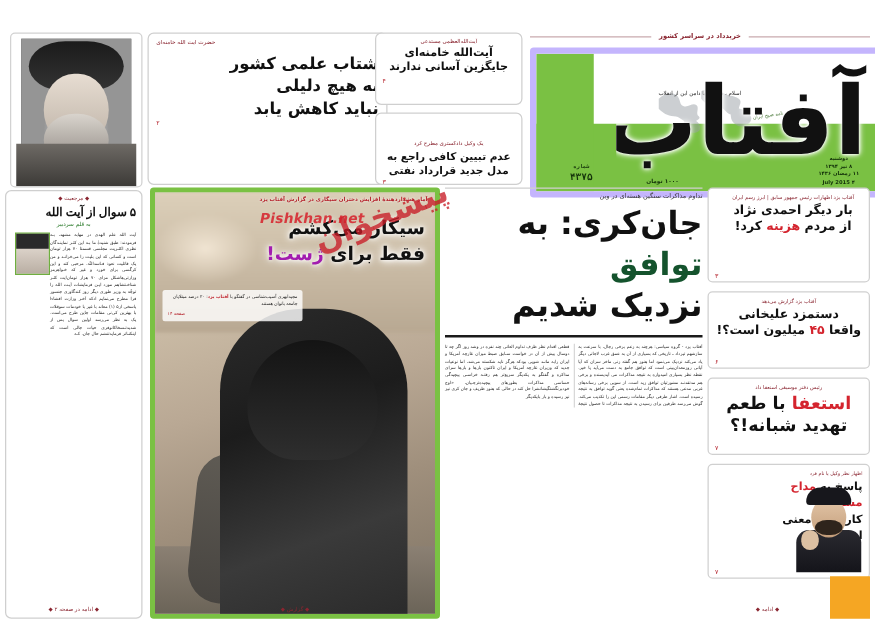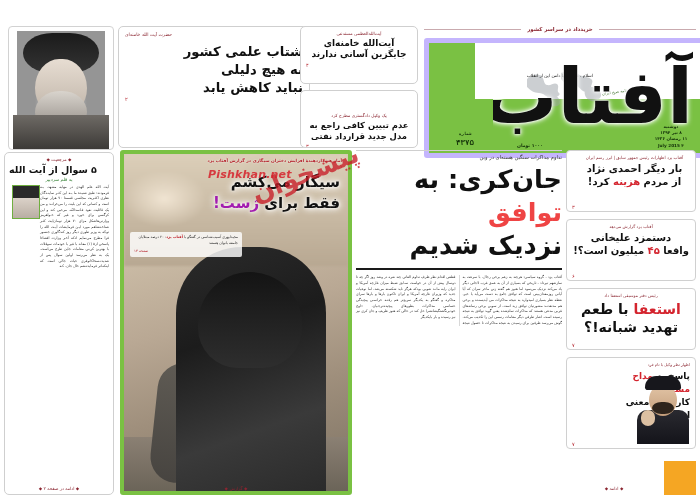--- a/index.html
+++ b/index.html
@@ -113,21 +113,21 @@
   }
   #masthead .pages{
     position:absolute;left:88px;bottom:5px;font-size:4.6px;color:#14320a;font-weight:bold;
   }
   #masthead .issue{font-size:7.5px;letter-spacing:.5px;}
 
   
   #leftcol{left:4px;top:152px;width:110px;height:343px;padding:4px 4px 0;}
   #leftcol .dots{font-size:4.4px;color:#8a2530;text-align:center;letter-spacing:1px;}
   #leftcol h2{
-    margin:2px 0 2px;font-size:9.5px;text-align:left;font-weight:bold;color:#111;
+    margin:2px 0 2px;font-size:9.5px;text-align:right;font-weight:bold;color:#111;font-family:Liberation Serif, serif;
   }
   #leftcol .sub{font-size:4.6px;color:#2f7d2f;text-align:center;margin-bottom:3px;}
   #leftcol .mug{
     float:left;width:26px;height:32px;margin:0 0 2px 3px;border:1px solid #6fae3f;
     background:linear-gradient(#efe7df,#b9aea3);
   }
   #leftcol .mug .h{display:block;width:100%;height:12px;background:#2a2a2a;}
   #leftcol .bodytext{
     font-size:3.5px;line-height:1.62;text-align:justify;color:#2a2a2a;
     column-count:1;
@@ -205,39 +205,39 @@
   
   #mainstory{position:absolute;left:356px;top:150px;width:206px;height:345px;}
   #mainstory .topline{height:1px;background:#cfcfcf;margin-bottom:3px;}
   #mainstory .kick{
     font-size:5.2px;color:#3a3a3a;text-align:right;margin-bottom:3px;letter-spacing:.2px;
   }
   #mainstory h1{
     margin:0 0 6px;font-size:25.5px;font-weight:bold;text-align:right;
     line-height:1.3;color:#111;letter-spacing:-.5px;
   }
-  #mainstory h1 .red{color:#ef4444;}
+  #mainstory h1 .red{color:#14532d;}
   #mainstory .rule{height:2px;background:#1a1a1a;margin:4px 0 5px;}
   #mainstory .cols{
     column-count:2;column-gap:7px;column-rule:1px solid #d8d8d8;
     font-size:3.5px;line-height:1.62;text-align:justify;color:#2b2b2b;
   }
 
   
   #side{position:absolute;left:566px;top:150px;width:130px;height:345px;}
   .sidebox{
     position:relative;background:#fff;border:1px solid #d0d0d0;border-radius:4px;
     margin-bottom:7px;padding:4px 5px 7px;box-sizing:border-box;
   }
   .sidebox .kicker{font-size:4.2px;margin-bottom:2px;}
   .sidebox .hl{font-size:10px;}
   .sidebox .hl .red{color:#d4242e;}
   .sidebox .pgnum{position:absolute;left:5px;bottom:1px;}
 
-  #sb-ahmadinejad{height:62px;padding-left:12px;}
+  #sb-ahmadinejad{height:76px;padding-left:12px;}
   #sb-alikhani{height:62px;}
   #sb-oilrig{height:46px;}
   #sb-oilrig .hl{font-size:9px;}
   #sb-resign{height:62px;}
   #sb-resign .hl{font-size:14px;}
   #sb-maddah{height:92px;padding-bottom:6px;}
   #sb-maddah .kicker{text-align:right;font-size:3.9px;}
   #sb-maddah .hl{
     font-size:9px;text-align:right;width:72px;line-height:1.45;
   }

